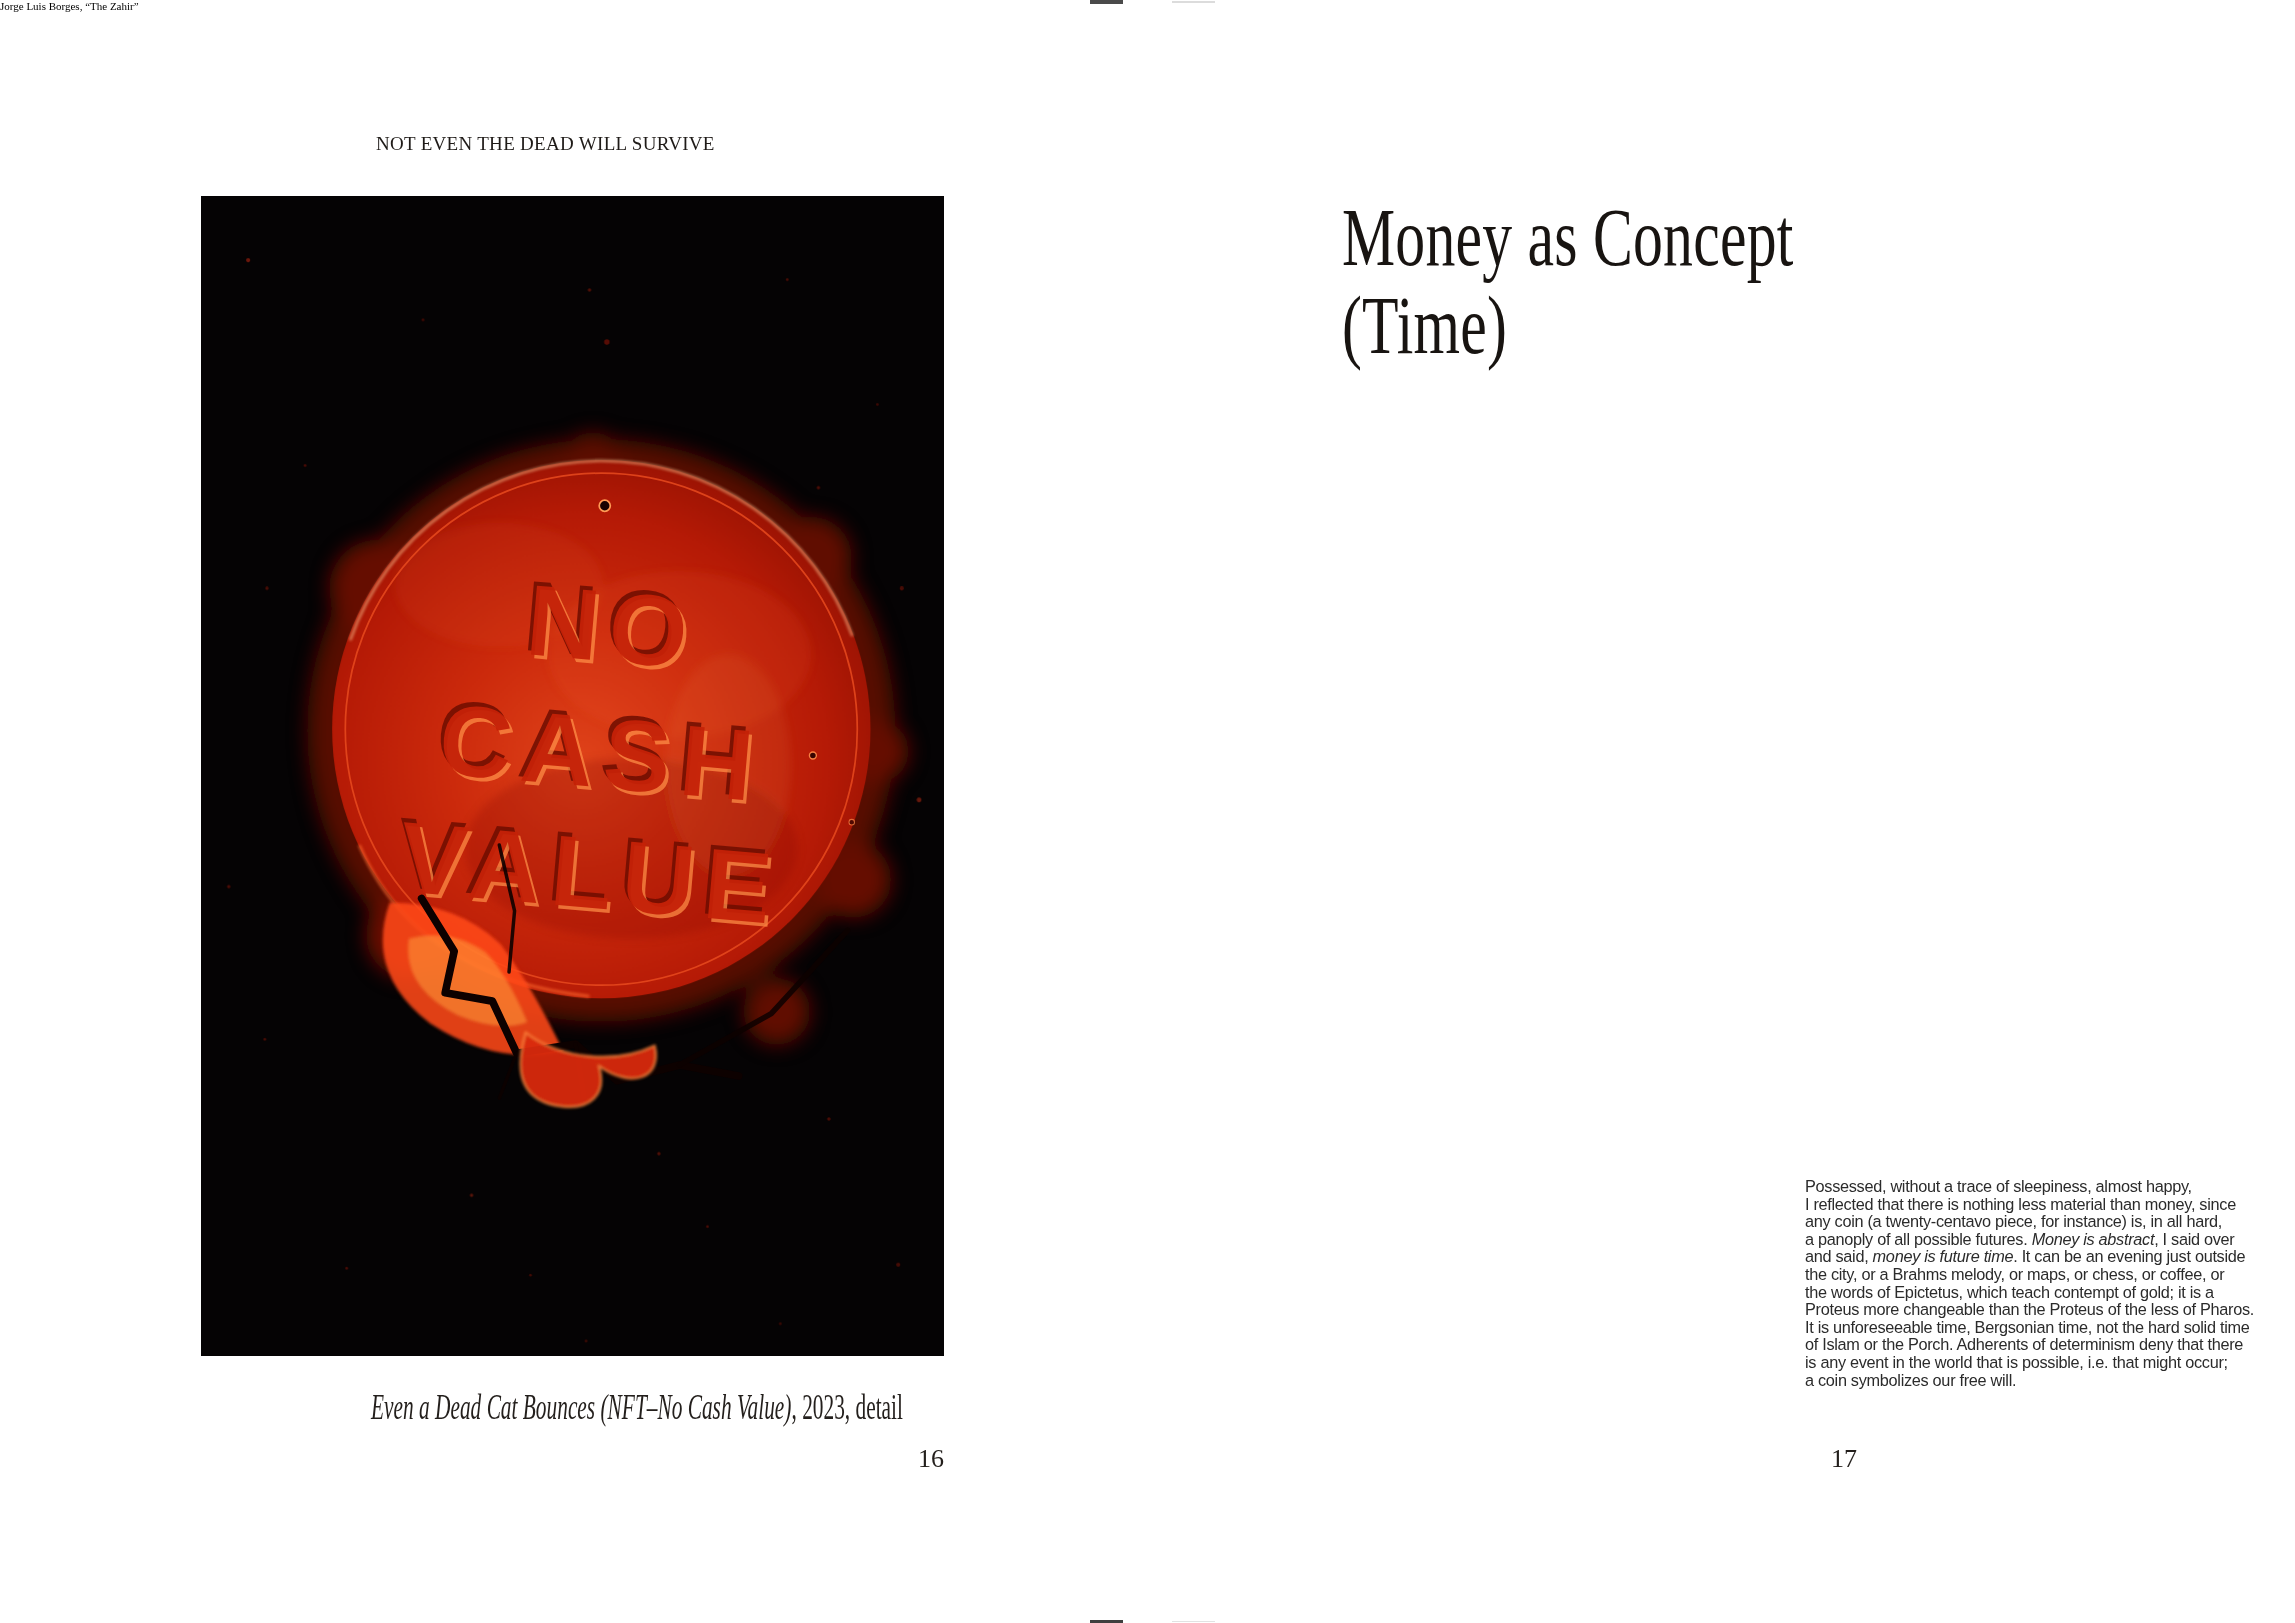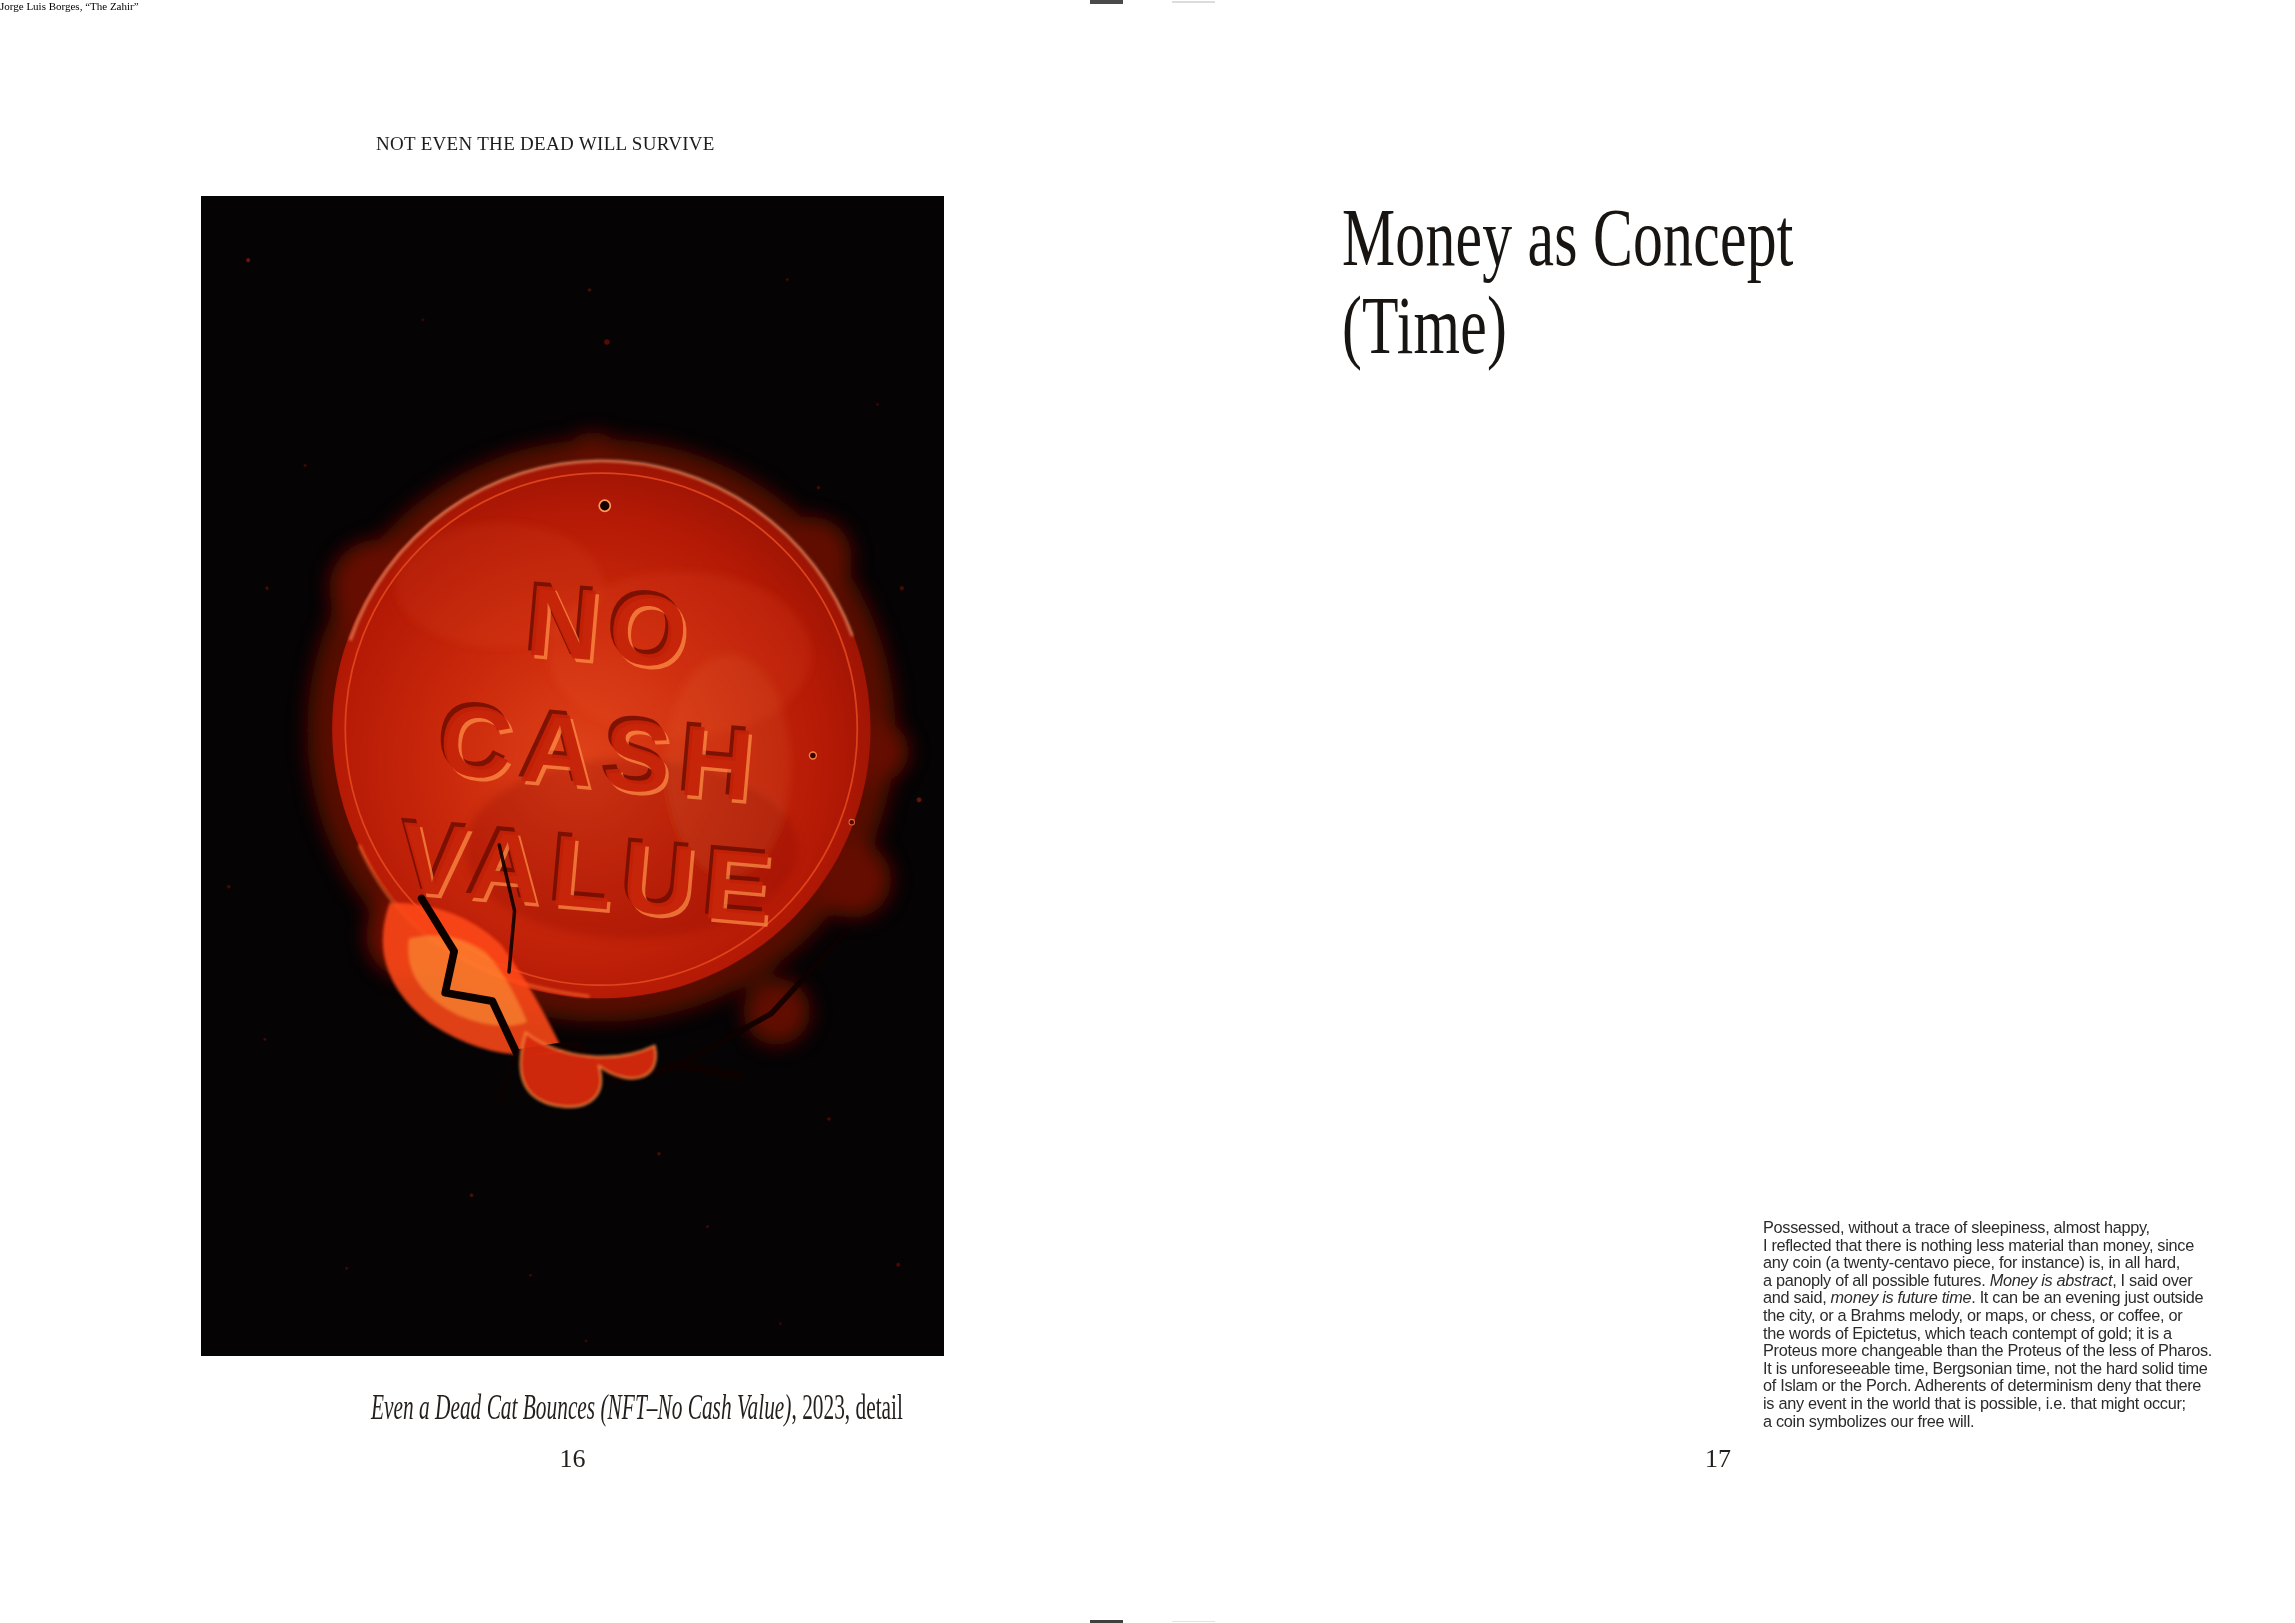--- a/index.html
+++ b/index.html
@@ -24,38 +24,37 @@
     left:201px;top:1390px;width:743px;text-align:left;white-space:nowrap;
     color:#231f1c;
   }
   .caption-inner{
     display:inline-block;
     font-size:35px;line-height:36px;
     transform:scaleX(.61);transform-origin:50% 50%;
   }
   .caption-inner .it{font-style:italic;}
   .folio{
-    top:1445px;font-size:26px;line-height:28px;color:#231f1c;text-align:center;
+    top:1445px;font-size:26px;line-height:28px;color:#231f1c;text-align:right;
   }
   .folio-left{left:201px;width:743px;}
   .folio-right{left:1579px;width:278px;}
 
   
   .chapter-title{
     left:1342px;top:193px;
     font-size:83px;line-height:88px;color:#181411;
     transform:scaleX(.72);transform-origin:0 0;
     white-space:nowrap;letter-spacing:0.3px;
   }
   .quote{
-    left:1763px;top:1178px;width:479px;
+    left:1805px;top:1178px;width:479px;
     font-family:"Liberation Sans", sans-serif;
     font-size:16.3px;line-height:17.6px;letter-spacing:-0.3px;
     color:#2b2b2b;
-    margin-top:41px;
   }
   .quote-line{white-space:nowrap;}
   .quote-line em{font-style:italic;}
   .quote-att="";
   .quote-attrib{
     left:1805px;top:1397px;
     font-family:"Liberation Sans", sans-serif;
     font-size:13.5px;line-height:15.3px;letter-spacing:-0.1px;
     color:#2b2b2b;white-space:nowrap;
   }

